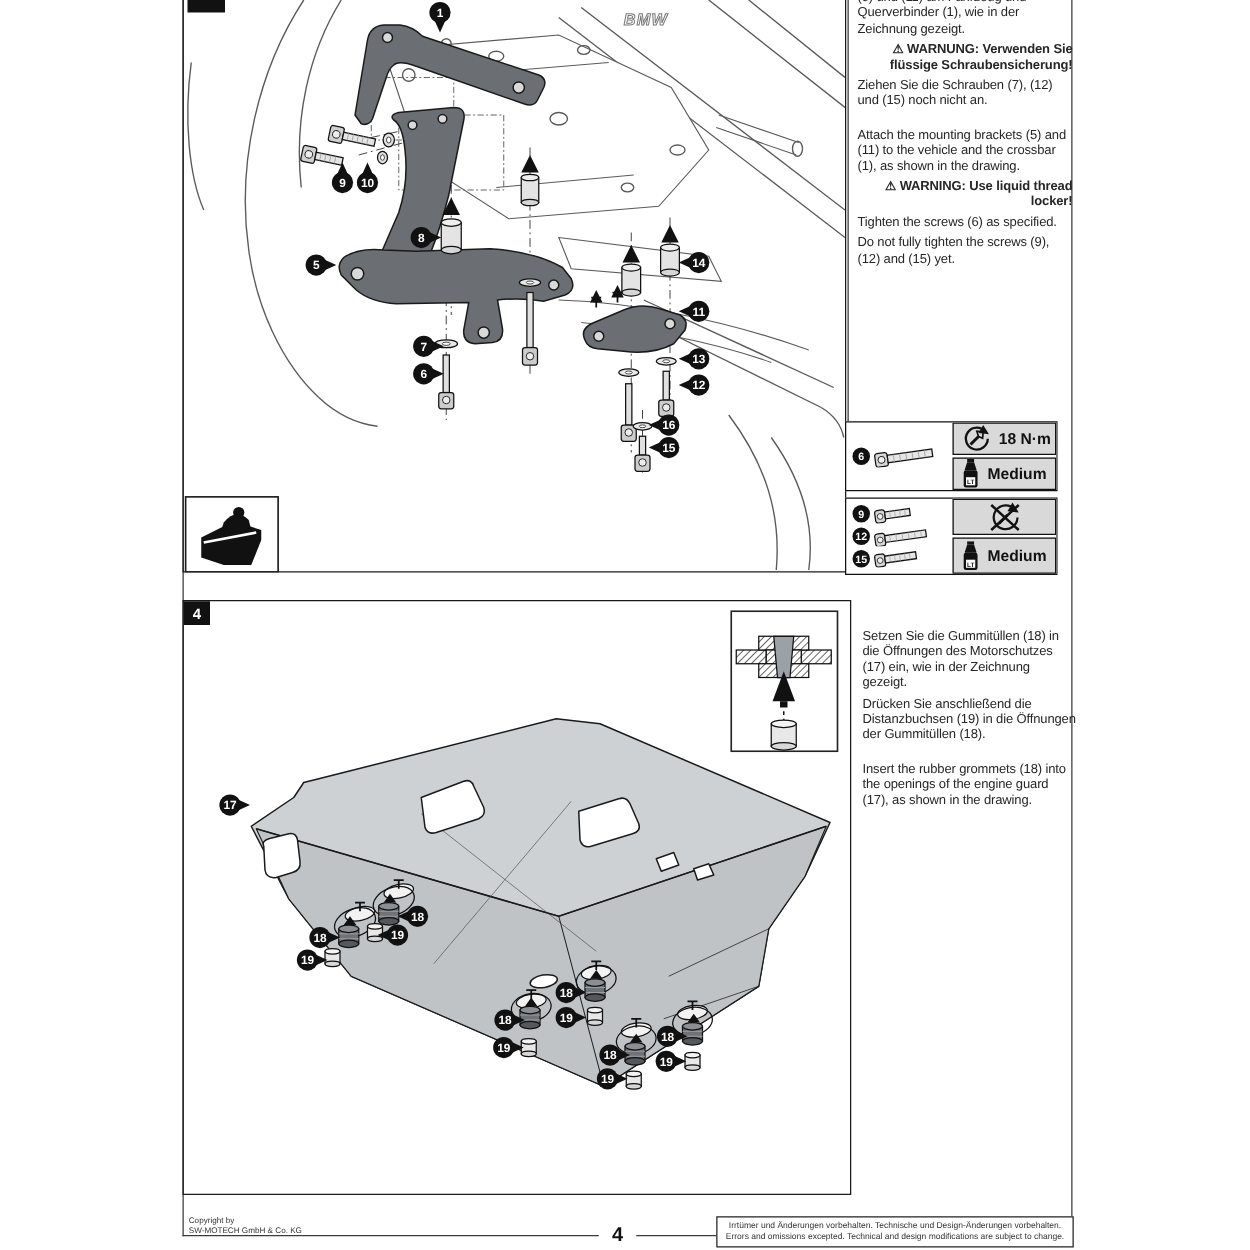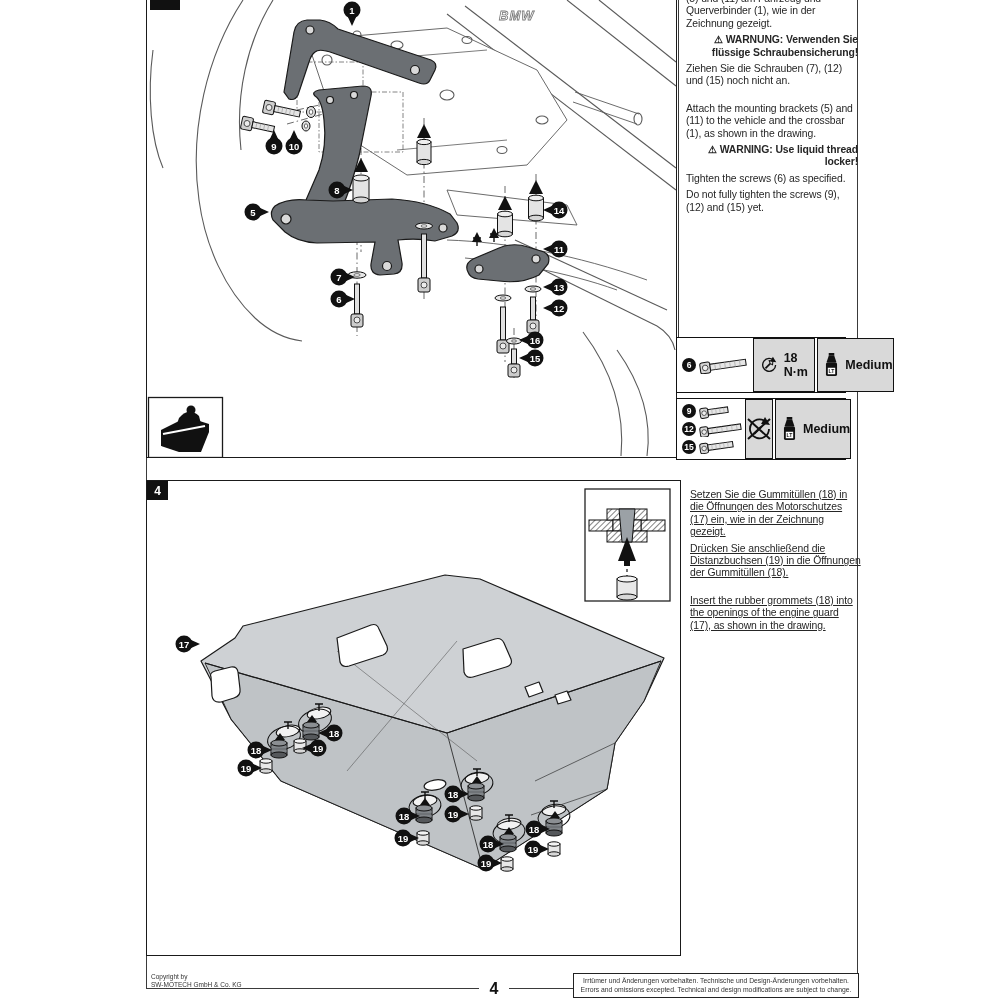--- a/index.html
+++ b/index.html
@@ -13,21 +13,21 @@
            display:flex;align-items:center;justify-content:center;font-size:12px;}
   .txtcol{position:absolute;width:172px;font-size:10.4px;line-height:12.4px;color:#262626;letter-spacing:-0.1px;}
   .txtcol p{margin:0 0 4px;}
   .txtcol p.warn{font-weight:bold;margin-bottom:4px;text-align:right;}
   .block2{margin-top:15px;}
   .warn-tri{font-size:10px;}
   
   .tq-box{position:absolute;box-sizing:border-box;border:1.4px solid #111;background:#fff;display:flex;left:676px;width:170px;}
   .tq-left{width:80px;display:flex;flex-direction:column;justify-content:space-evenly;padding:2px 0 2px 5px;}
   .tq-row{display:flex;align-items:center;gap:3px;}
-  .tq-right{flex:1;display:flex;gap:2px;background:#fff;}
+  .tq-right{flex:1;display:flex;flex-direction:column;gap:2px;background:#fff;}
   .tq-cell{flex:1;background:#d9d9d9;border:1px solid #111;display:flex;align-items:center;
            gap:6px;padding-left:6px;font-weight:bold;font-size:12.5px;color:#111;}
   .tq-cell.center{justify-content:center;padding-left:0;}
   .badge{display:inline-flex;width:14px;height:14px;border-radius:50%;background:#111;color:#fff;
          font-size:8.5px;font-weight:bold;align-items:center;justify-content:center;flex:0 0 14px;}
   
   .foot-copy{position:absolute;font-size:6.5px;line-height:8px;color:#333;}
   .foot-box{position:absolute;border:1px solid #222;background:#fff;display:flex;flex-direction:column;
             justify-content:center;text-align:center;font-size:6.8px;line-height:8.6px;color:#333;}
   .pagenum{position:absolute;background:#fff;font-weight:bold;font-size:16px;color:#111;text-align:center;}
@@ -591,21 +591,21 @@
           <text x="387" y="351.5" class="co-num">18</text>
         </g>
         <g>
           <polygon points="402,368 391,363 391,373" fill="#111"></polygon>
           <circle cx="386" cy="368" r="8.5" fill="#111"></circle>
           <text x="386" y="371.5" class="co-num">19</text>
         </g>
       </g>
   </svg>
 
-  <div class="txtcol" style="left:690px;top:489px;text-decoration:underline;">
+  <div class="txtcol" style="left:690px;top:504px;">
     <p>Setzen Sie die Gummitüllen (18) in die Öffnungen des Motorschutzes (17) ein, wie in der Zeichnung gezeigt.</p>
     <p>Drücken Sie anschließend die Distanzbuchsen (19) in die Öffnungen der Gummitüllen (18).</p>
     <div class="block2">
       <p>Insert the rubber grommets (18) into the openings of the engine guard (17), as shown in the drawing.</p>
     </div>
   </div>
 
   <div class="rule-h" style="left:146px;top:988px;width:711px;"></div>
   <div class="foot-copy" style="left:151px;top:973px;">
     <div>Copyright by</div>

